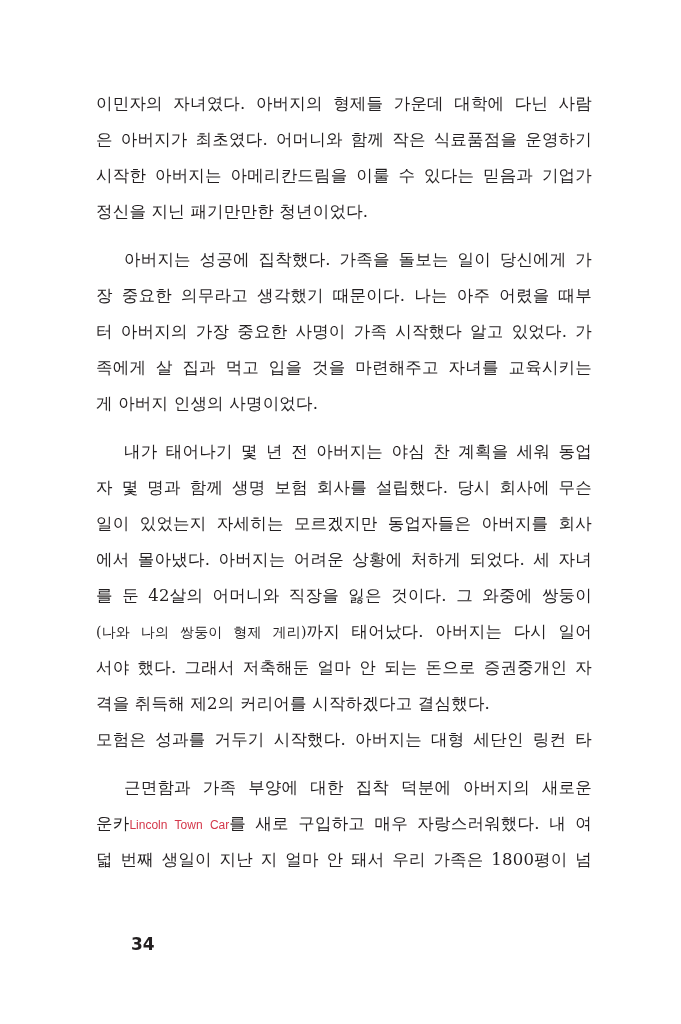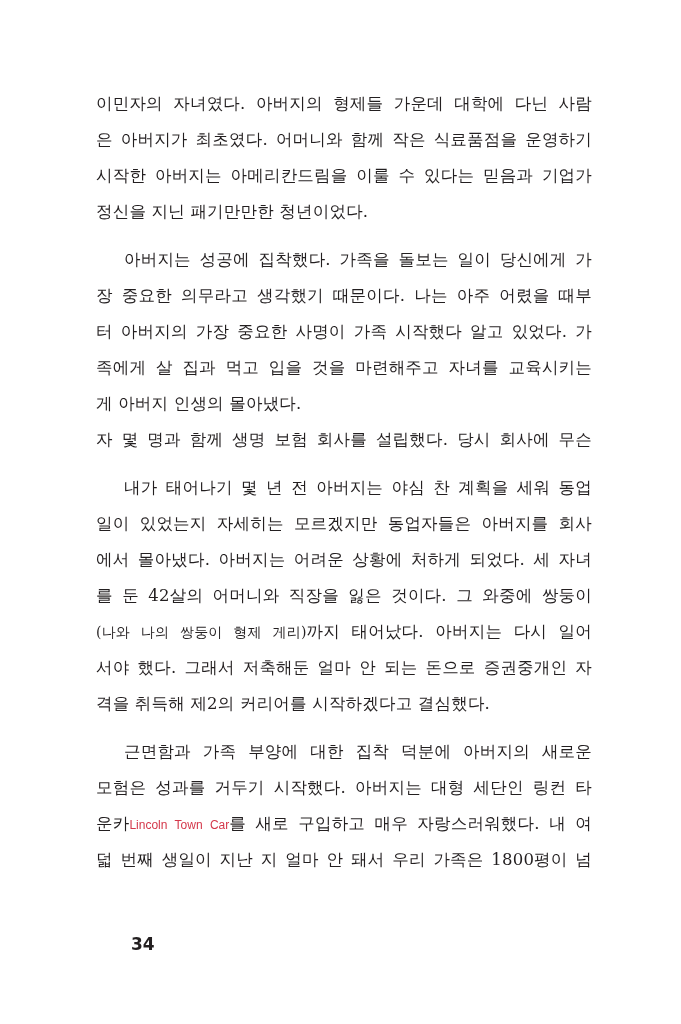--- a/index.html
+++ b/index.html
@@ -28,35 +28,35 @@
 
     <div class="line justify">이민자의 자녀였다. 아버지의 형제들 가운데 대학에 다닌 사람</div>
     <div class="line justify">은 아버지가 최초였다. 어머니와 함께 작은 식료품점을 운영하기</div>
     <div class="line justify">시작한 아버지는 아메리칸드림을 이룰 수 있다는 믿음과 기업가</div>
     <div class="line">정신을 지닌 패기만만한 청년이었다.</div>
 
     <div class="line justify indent">아버지는 성공에 집착했다. 가족을 돌보는 일이 당신에게 가</div>
     <div class="line justify">장 중요한 의무라고 생각했기 때문이다. 나는 아주 어렸을 때부</div>
     <div class="line justify">터 아버지의 가장 중요한 사명이 가족 시작했다 알고 있었다. 가</div>
     <div class="line justify">족에게 살 집과 먹고 입을 것을 마련해주고 자녀를 교육시키는</div>
-    <div class="line">게 아버지 인생의 몰아냈다.</div>
+    <div class="line">게 아버지 인생의 사명이었다.</div>
 
+    <div class="line justify indent">내가 태어나기 몇 년 전 아버지는 야심 찬 계획을 세워 동업</div>
     <div class="line justify">자 몇 명과 함께 생명 보험 회사를 설립했다. 당시 회사에 무슨</div>
-    <div class="line justify indent">내가 태어나기 몇 년 전 아버지는 야심 찬 계획을 세워 동업</div>
     <div class="line justify">일이 있었는지 자세히는 모르겠지만 동업자들은 아버지를 회사</div>
     <div class="line justify">에서 몰아냈다. 아버지는 어려운 상황에 처하게 되었다. 세 자녀</div>
     <div class="line justify">를 둔 42살의 어머니와 직장을 잃은 것이다. 그 와중에 쌍둥이</div>
     <div class="line justify">
       <span class="small-paren">(나와 나의 쌍둥이 형제 게리)</span><span>까지 태어났다. 아버지는 다시 일어</span>
     </div>
     <div class="line justify">서야 했다. 그래서 저축해둔 얼마 안 되는 돈으로 증권중개인 자</div>
     <div class="line">격을 취득해 제2의 커리어를 시작하겠다고 결심했다.</div>
 
+    <div class="line justify">모험은 성과를 거두기 시작했다. 아버지는 대형 세단인 링컨 타</div>
     <div class="line justify indent">근면함과 가족 부양에 대한 집착 덕분에 아버지의 새로운</div>
-    <div class="line justify">모험은 성과를 거두기 시작했다. 아버지는 대형 세단인 링컨 타</div>
     <div class="line justify">
       <span>운카</span><span class="gloss">Lincoln Town Car</span><span>를 새로 구입하고 매우 자랑스러워했다. 내 여</span>
     </div>
     <div class="line justify">덟 번째 생일이 지난 지 얼마 안 돼서 우리 가족은 1800평이 넘</div>
   </div>
 
   <div class="footer-num">34</div>
   <div class="footer-chapter">CHAPTER 01</div>
 </div>
 

